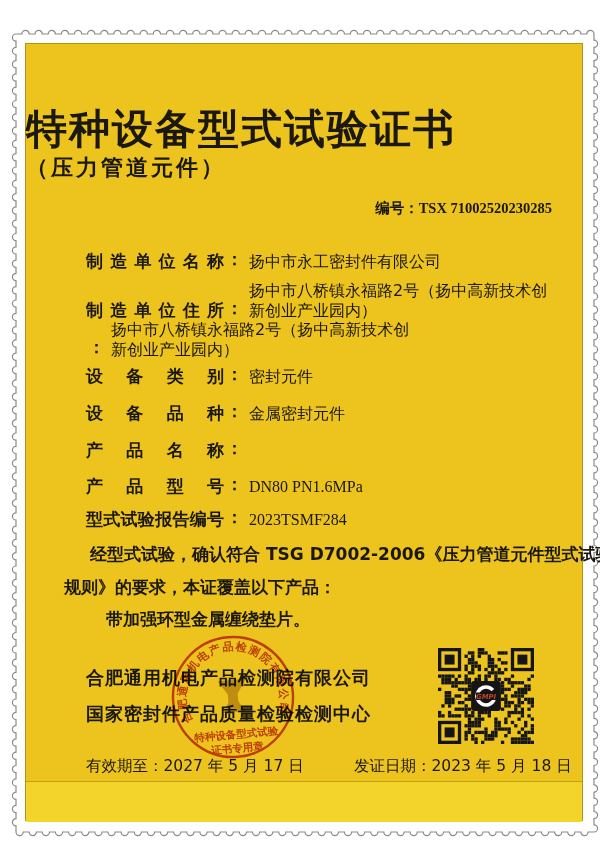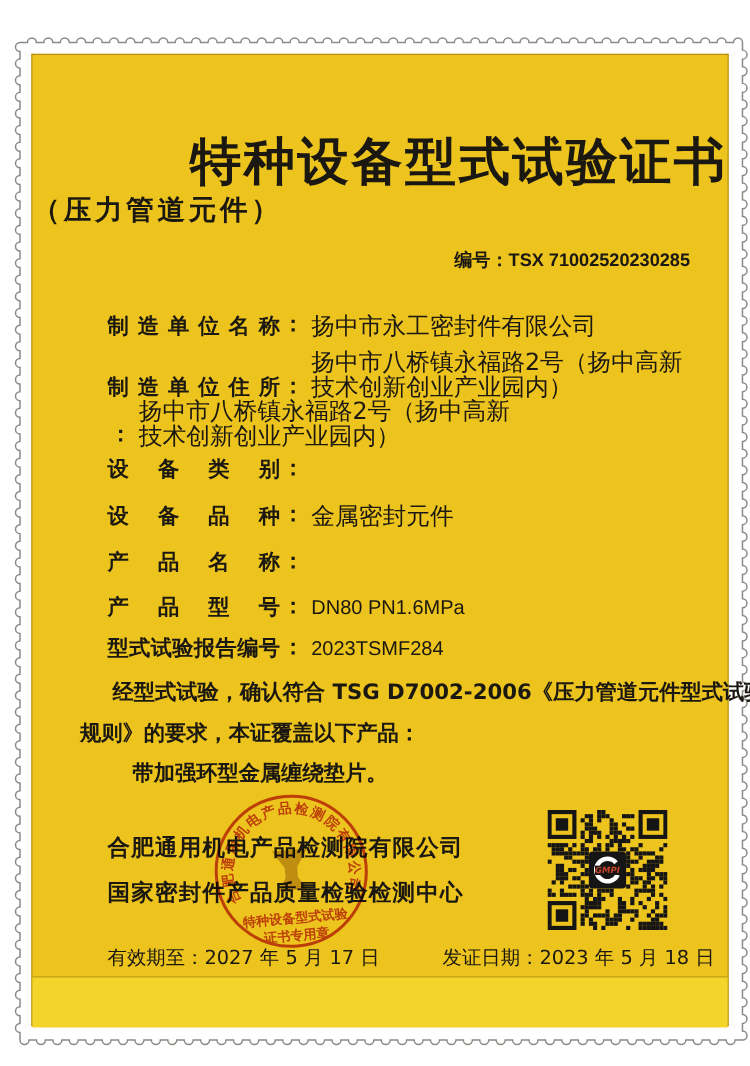--- a/index.html
+++ b/index.html
@@ -1,31 +1,31 @@
 <!DOCTYPE html>
 <html><head>
 <meta charset="utf-8">
 <style>
   html,body{margin:0;padding:0}
   body{width:600px;height:853px;background:#ffffff;font-family:"DejaVu Sans",sans-serif;color:#1b1812}
   .page{position:relative;width:600px;height:853px;background:#fff;overflow:hidden}
   #border-svg{position:absolute;left:0;top:0;width:600px;height:853px}
   .cert{position:absolute;left:25px;top:43px;width:558px;height:778px;background:#edc31e;
         border:1px solid rgba(110,85,0,.45);box-sizing:border-box}
-  .title{position:absolute;top:58px;left:0;width:100%;text-align:right;
+  .title{position:absolute;top:58px;left:0;width:100%;text-align:left;
          font-size:41px;font-weight:bold;letter-spacing:2px;white-space:nowrap}
   .subtitle{position:absolute;top:109px;left:0;width:100%;text-align:left;
             font-size:22px;font-weight:bold;letter-spacing:3px}
   .certno{position:absolute;top:155px;right:30px;font-size:14.5px;font-weight:bold}
-  .mono{font-family:Liberation Sans, sans-serif}
+  .mono{font-family:Liberation Serif, serif}
   .row{position:absolute;left:60px;display:flex;align-items:flex-end}
   .flabel{display:inline-block;width:138px;font-weight:bold;font-size:17px;
           text-align:justify;text-align-last:justify;line-height:20px}
   .fcolon{font-weight:bold;font-size:17px;margin:0 6px 0 2px}
-  .fvalue{font-size:19px;width:314px;line-height:19.5px}
+  .fvalue{font-size:16px;width:314px;line-height:19.5px}
   .fvalue.mono{font-size:16px}
   .para-line{position:absolute;font-size:17px;font-weight:bold;line-height:20px;white-space:nowrap}
   .issuer{position:absolute;left:60px;font-size:18px;font-weight:bold;letter-spacing:1px;white-space:nowrap}
   .stamp{position:absolute;left:132px;top:578px;width:150px;height:150px;
          transform:rotate(-5deg);opacity:.92;mix-blend-mode:multiply}
   #qr{position:absolute;left:412px;top:604px;width:96px;height:96px}
   .dateline{position:absolute;top:712px;font-size:15.5px;font-weight:normal;white-space:nowrap}
   .crease-strip{position:absolute;left:0;top:737px;width:100%;height:41px;background:#f2d42a;
                 border-top:1px solid rgba(150,115,0,.55);box-sizing:border-box}
 </style>
@@ -57,20 +57,21 @@
         <span class="fcolon">：</span>
         <span class="fvalue">扬中市八桥镇永福路2号（扬中高新技术创新创业产业园内）</span>
     </div>
     <div class="row" style="top:276px">
         <span class="fcolon">：</span>
         <span class="fvalue">扬中市八桥镇永福路2号（扬中高新技术创新创业产业园内）</span>
     </div>
     <div class="row" style="top:319px">
       <span class="flabel">设备类别</span>
         <span class="fcolon">：</span>
+        <span class="fvalue">密封元件</span>
     </div>
     <div class="row" style="top:356px">
       <span class="flabel">设备品种</span>
         <span class="fcolon">：</span>
         <span class="fvalue">金属密封元件</span>
     </div>
     <div class="row" style="top:393px">
       <span class="flabel">产品名称</span>
         <span class="fcolon">：</span>
     </div>

